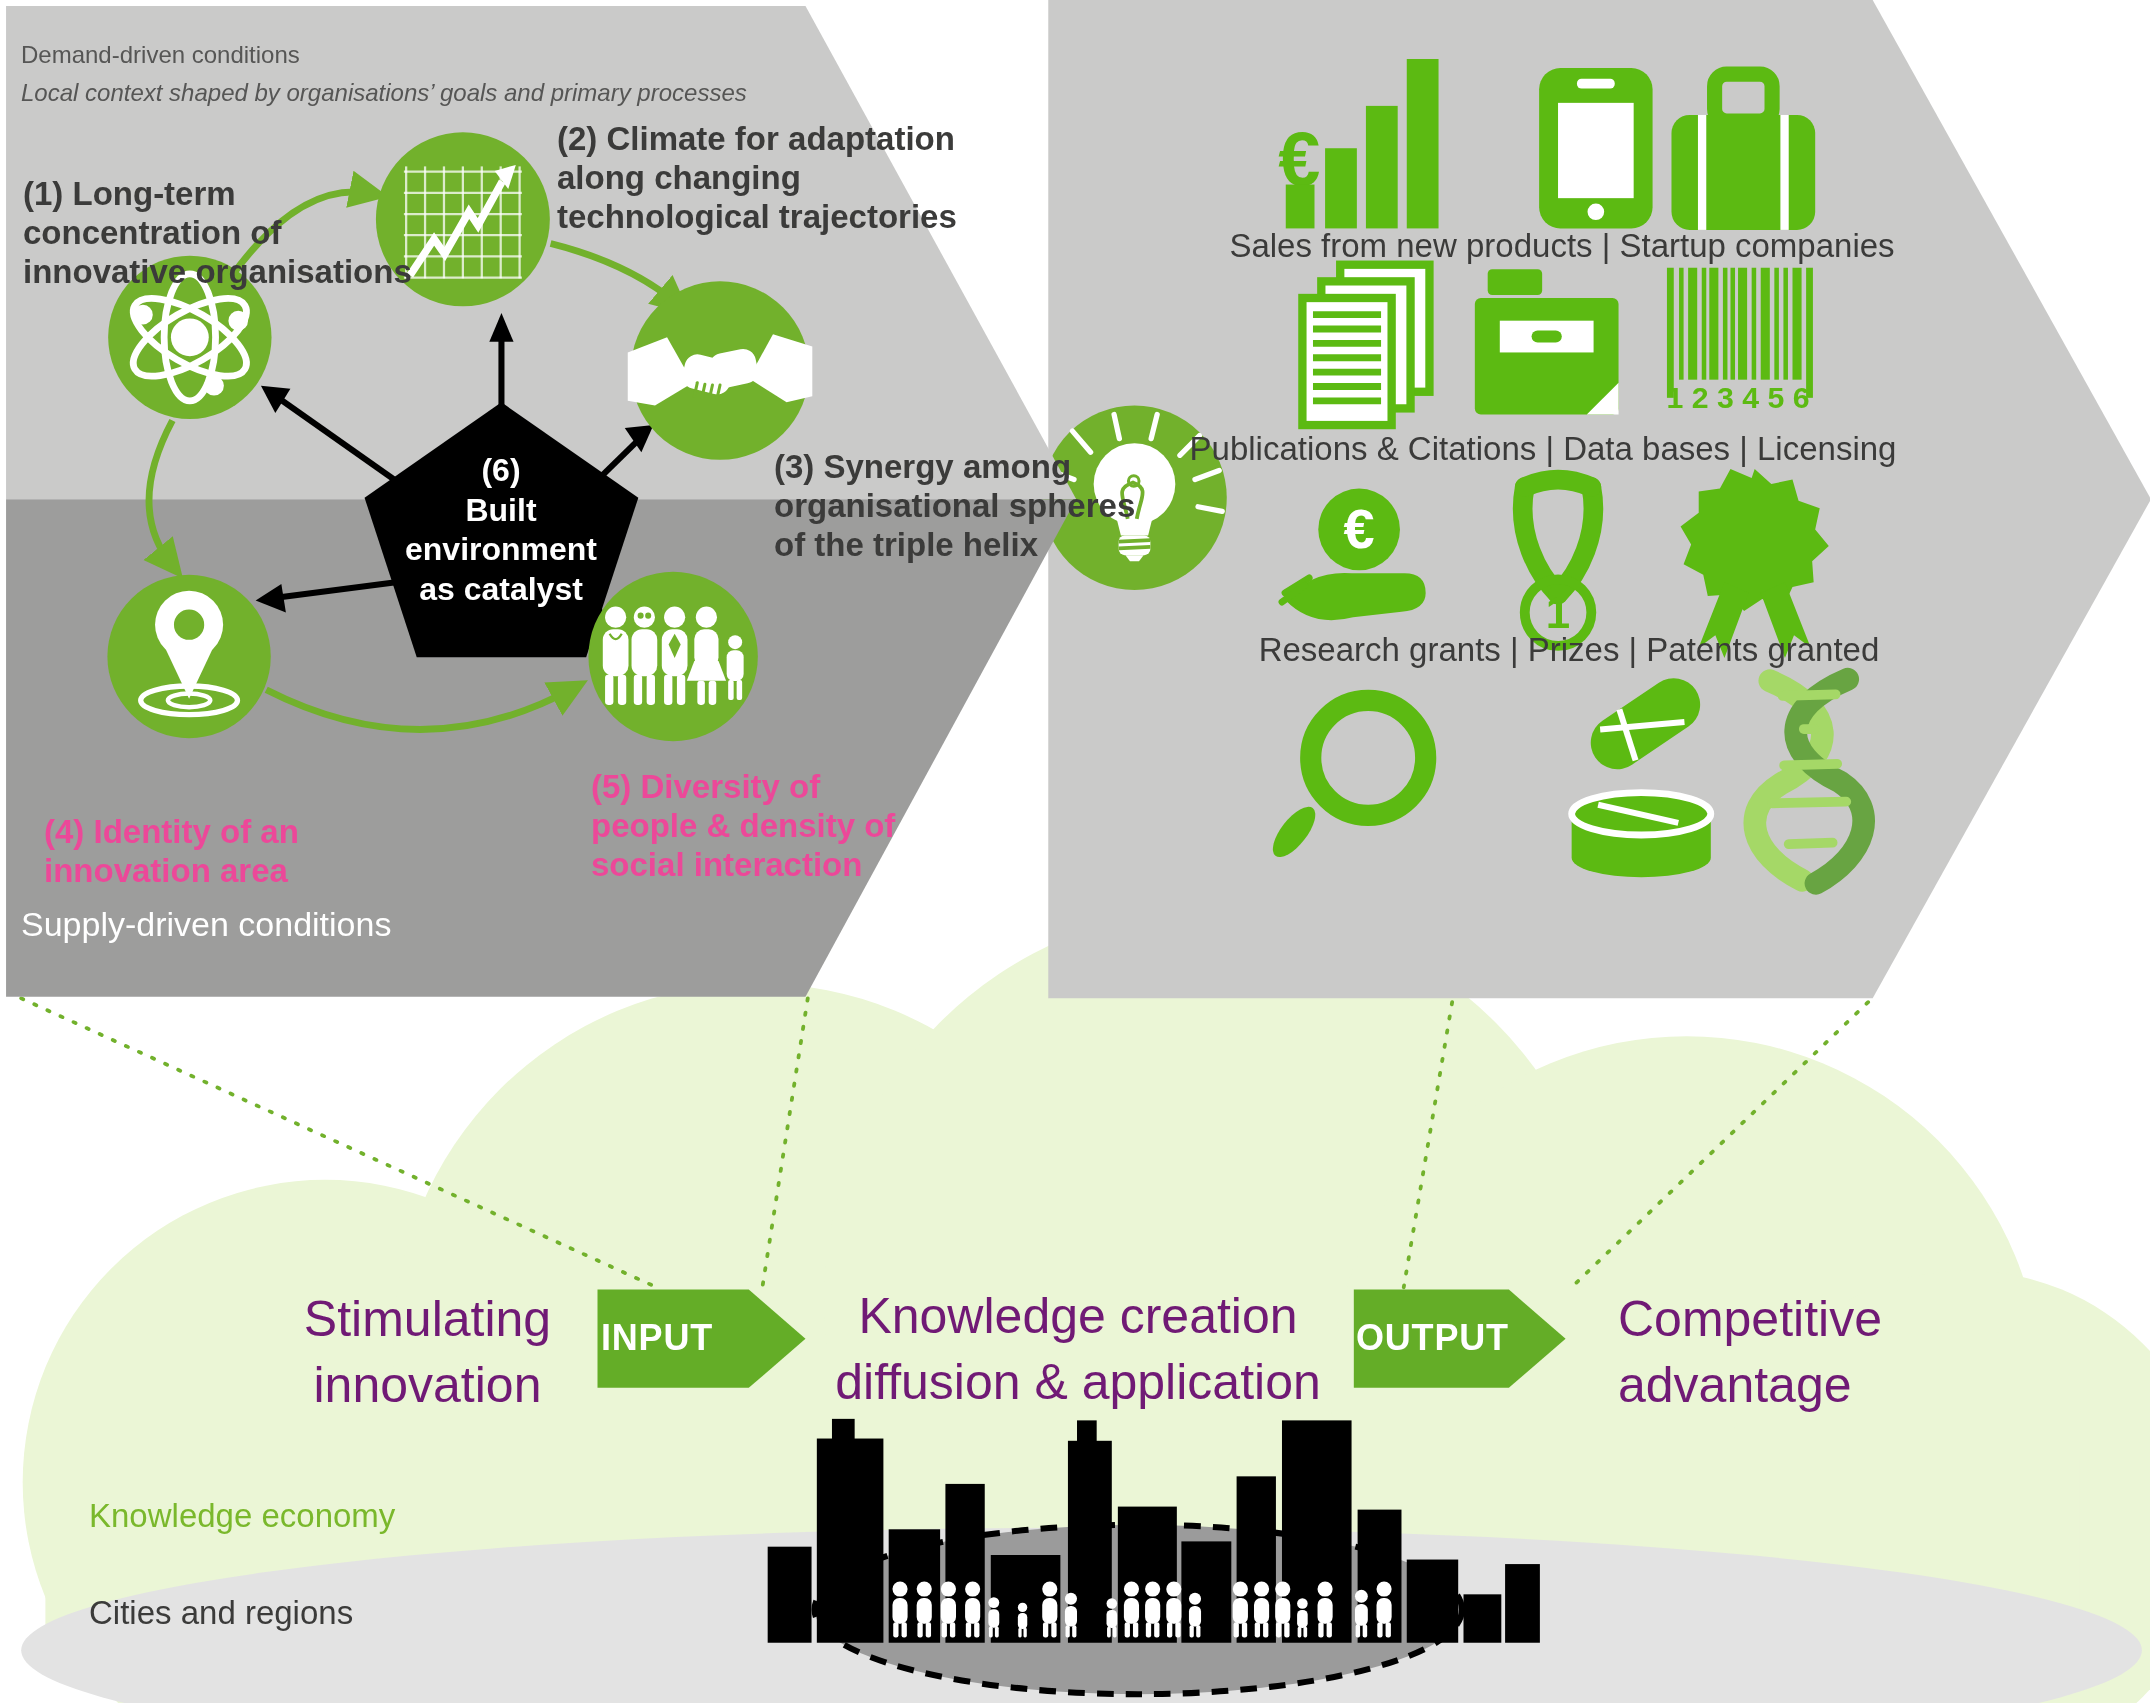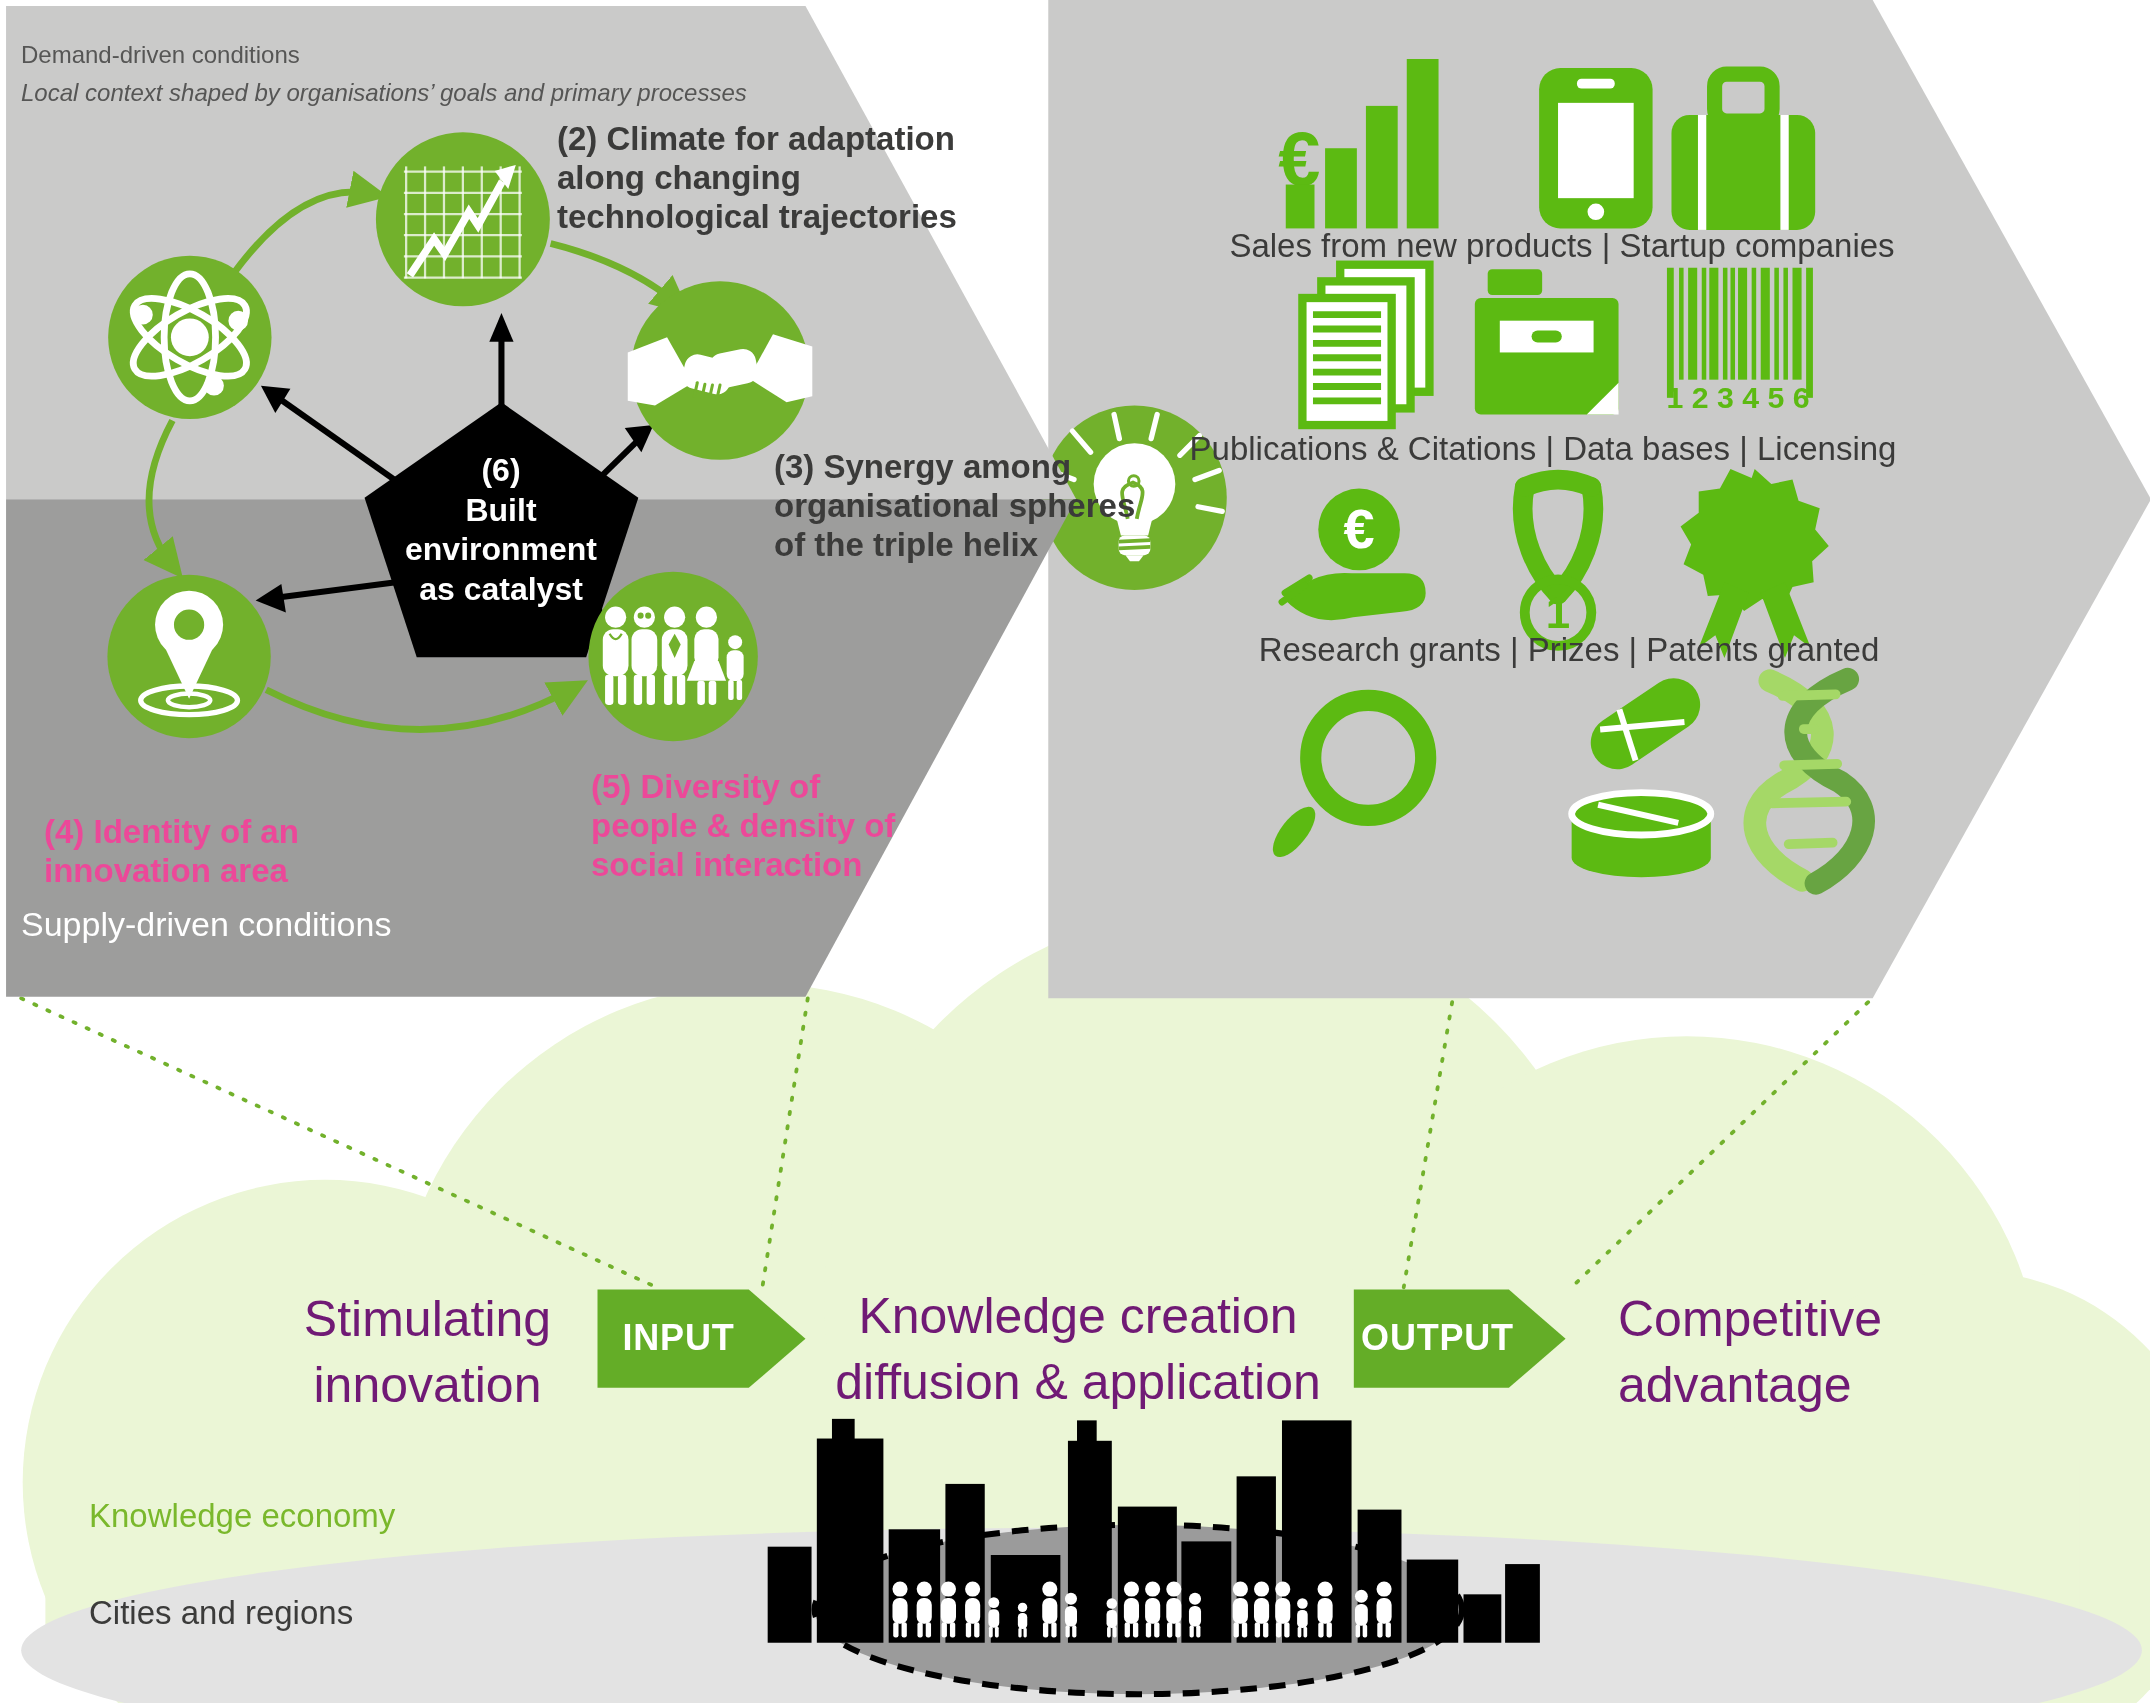--- a/index.html
+++ b/index.html
@@ -9,21 +9,21 @@
   .t{position:absolute;white-space:pre-line;line-height:1.18;}
   .gray{color:#565655;font-size:24px;}
   .it{font-style:italic;}
   .fact{font-size:33px;font-weight:bold;color:#3b3b3a;margin-top:7px;}
   .factw{font-size:33px;font-weight:bold;color:#ec4899;}
   .pent{font-size:32px;font-weight:bold;color:#fff;text-align:center;line-height:1.24;}
   .whit{color:#fff;font-size:34px;}
   .rlabel{font-size:33px;color:#3b3b3a;transform:translateX(-50%);white-space:nowrap;}
   .big{font-size:50px;color:#701a75;line-height:1.32;}
   .ctr{text-align:center;}
-  .flowlab{font-size:36px;font-weight:bold;color:#fff;text-align:center;letter-spacing:0.8px;}
+  .flowlab{font-size:36px;font-weight:bold;color:#fff;letter-spacing:0.8px;}
   .econ{font-size:33px;color:#7ab82c;}
   .cit{font-size:33px;color:#3b3b3a;}
 </style>
 </head>
 <body>
 
 <div class="stage">
 
 <svg width="2151" height="1704" viewBox="0 0 2844 2253">
   <defs>
@@ -367,20 +367,23 @@
       <line x1="-36" y1="-18" x2="34" y2="-20"></line>
       <line x1="-52" y1="32" x2="46" y2="30"></line>
       <line x1="-30" y1="86" x2="28" y2="84"></line>
     </g>
   </g>
 </svg>
 
 <div class="t gray" style="left:21px;top:41px;">Demand-driven conditions</div>
 <div class="t gray it" style="left:21px;top:79px;">Local context shaped by organisations’ goals and primary processes</div>
 
+<div class="t fact" style="left:23px;top:168px;">(1) Long-term
+concentration of
+innovative organisations</div>
 <div class="t fact" style="left:557px;top:113px;">(2) Climate for adaptation
 along changing
 technological trajectories</div>
 <div class="t fact" style="left:774px;top:441px;">(3) Synergy among
 organisational spheres
 of the triple helix</div>
 <div class="t factw" style="left:44px;top:813px;">(4) Identity of an
 innovation area</div>
 <div class="t factw" style="left:591px;top:768px;">(5) Diversity of
 people &amp; density of

